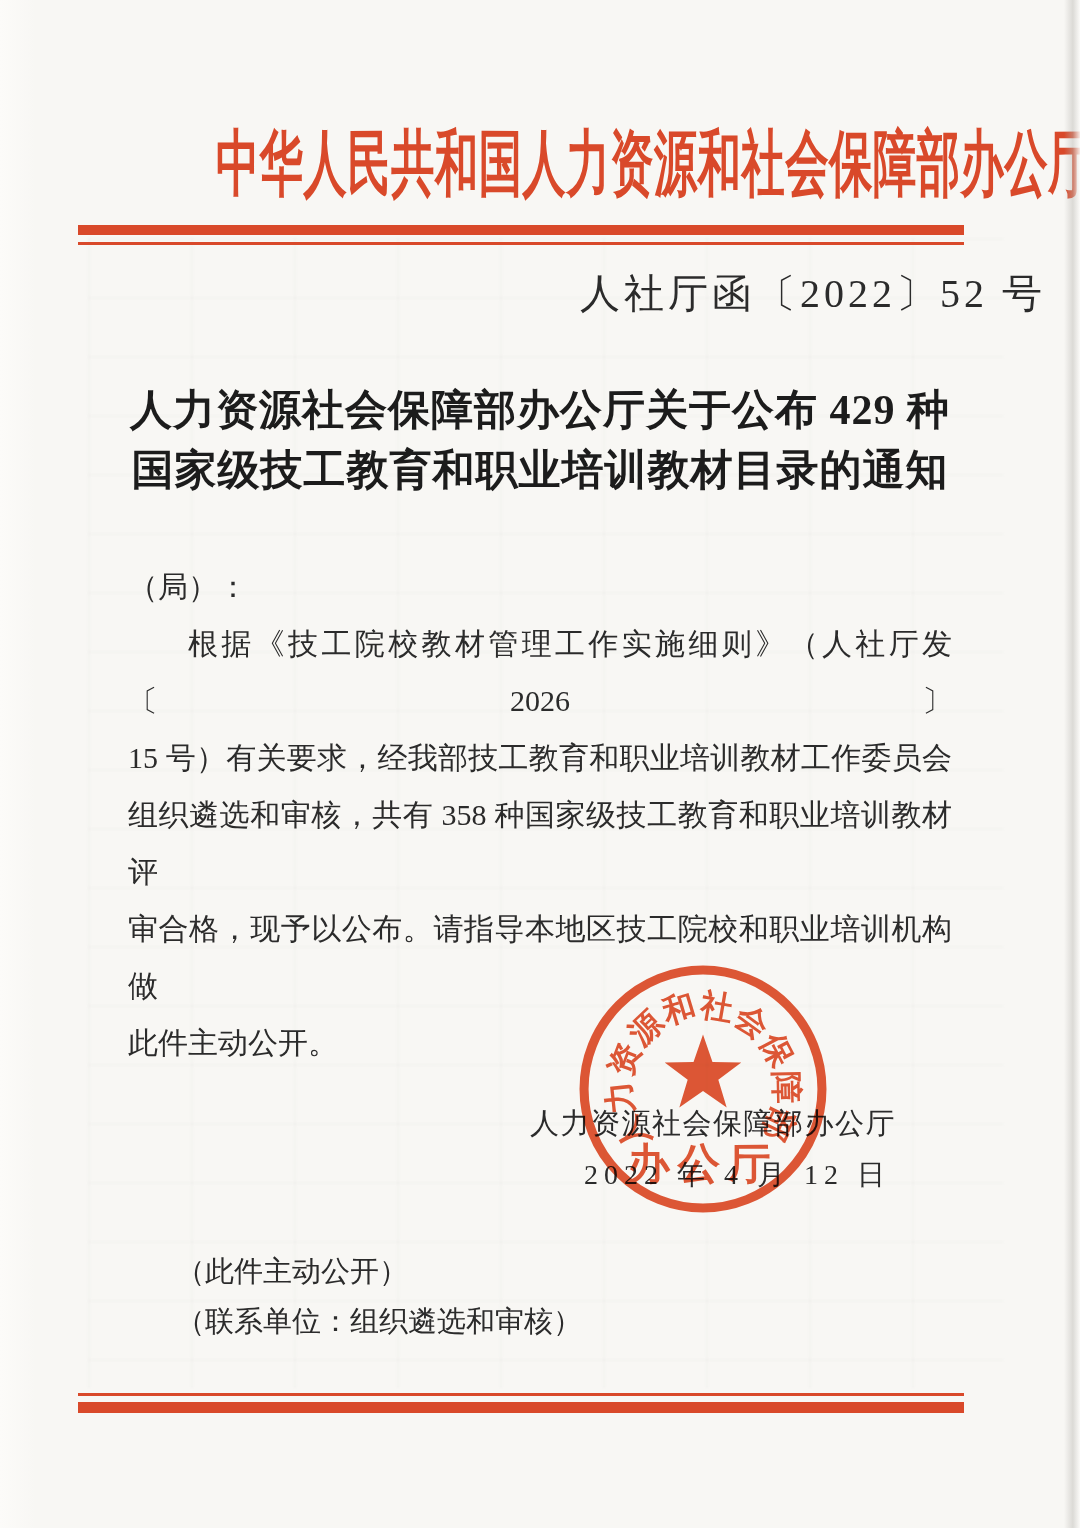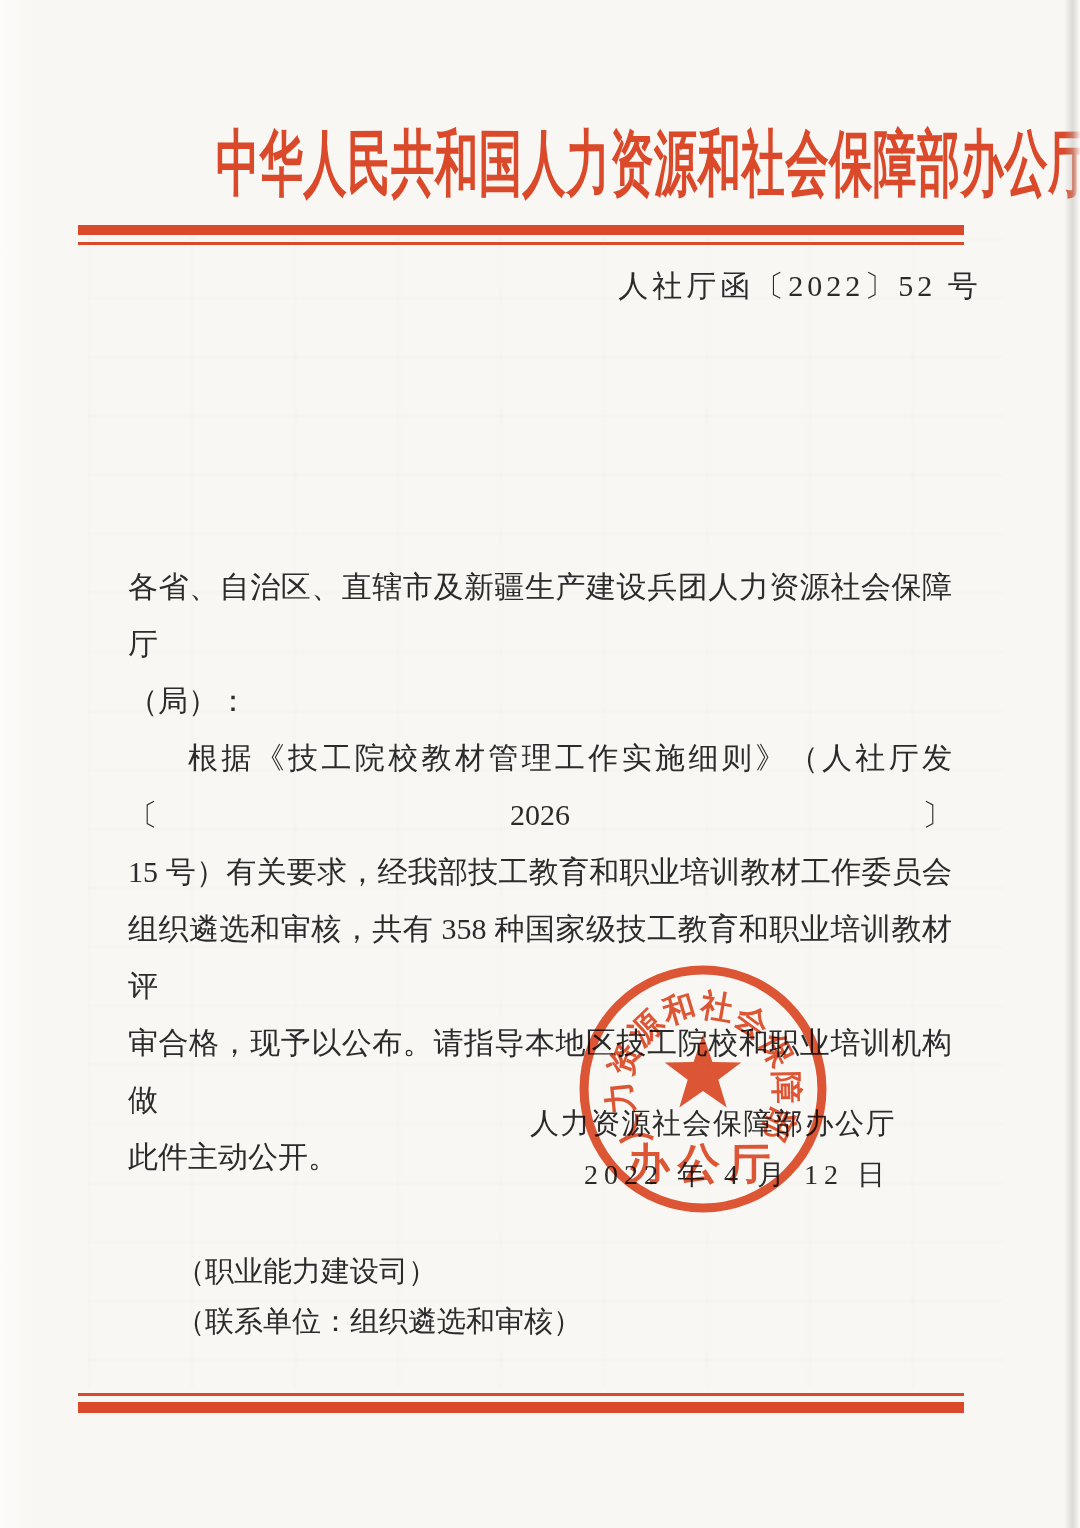--- a/index.html
+++ b/index.html
@@ -38,22 +38,22 @@
     color:var(--red);
     transform:scaleX(.60);transform-origin:50% 50%;
     white-space:nowrap;letter-spacing:1px;
   }
   .rule{position:absolute;left:78px;width:886px;background:var(--red);}
   .rule-top-thick{top:225px;height:10px;}
   .rule-top-thin{top:242px;height:3px;}
   .rule-bottom-thin{top:1393px;height:3px;}
   .rule-bottom-thick{top:1402px;height:11px;}
   .doc-number{
-    position:absolute;left:600px;top:266px;width:400px;
-    text-align:center;font-size:30px;letter-spacing:4px;color:var(--ink);
+    position:absolute;left:580px;top:266px;width:400px;
+    font-size:40px;letter-spacing:4px;color:var(--ink);
     white-space:nowrap;
   }
   .notice-title{
     position:absolute;left:0;top:380px;width:1080px;
     text-align:center;font-weight:bold;font-size:42px;line-height:60px;
     color:#1c1c1c;letter-spacing:1px;
   }
   .body-text{
     position:absolute;left:128px;top:558px;width:824px;
     font-size:30px;line-height:57px;color:var(--ink);
@@ -86,23 +86,26 @@
   <div class="edge-left"></div>
   <div class="bleed"></div>
 
   <div class="letterhead">中华人民共和国人力资源和社会保障部办公厅</div>
 
   <div class="rule rule-top-thick"></div>
   <div class="rule rule-top-thin"></div>
 
   <div class="doc-number">人社厅函〔2022〕52 号</div>
 
+  <div class="notice-title">
+    <div>人力资源社会保障部办公厅关于公布 429 种</div>
+    <div>国家级技工教育和职业培训教材目录的通知</div>
+  </div>
 
   <div class="body-text">
-    <div class="line">各省、自治区、直辖市及新疆生产建设兵团人力资源社会保障厅</div>
     <div class="line left">（局）：</div>
     <div class="line indent">根据《技工院校教材管理工作实施细则》（人社厅发〔2026〕</div>
     <div class="line">15 号）有关要求，经我部技工教育和职业培训教材工作委员会</div>
     <div class="line">组织遴选和审核，共有 358 种国家级技工教育和职业培训教材评</div>
     <div class="line">审合格，现予以公布。请指导本地区技工院校和职业培训机构做</div>
     <div class="line left">此件主动公开。</div>
   </div>
 
   <div class="signature">人力资源社会保障部办公厅</div>
 
@@ -114,21 +117,21 @@
       <path id="sealArc" d="M 73.1 174.9 A 72 72 0 1 1 174.9 174.9" fill="none"></path>
     </defs>
     <text font-size="32" font-weight="bold" fill="#e2502c" font-family="Liberation Serif, DejaVu Serif, serif">
       <textPath href="#sealArc" startOffset="0" textLength="330" lengthAdjust="spacing">人力资源和社会保障部</textPath>
     </text>
     <polygon fill="#e2502c" points="124,70 133.4,97.1 162,97.6 139.2,114.9 147.5,142.4 124,126 100.5,142.4 108.8,114.9 86,97.6 114.6,97.1"></polygon>
     <text x="124" y="212" text-anchor="middle" font-size="42" font-weight="bold" fill="#e2502c" letter-spacing="8" font-family="Liberation Serif, DejaVu Serif, serif">办公厅</text>
   </svg>
 
   <div class="footer-notes">
-    <div>（职业能力建设司）</div>
+    <div>（此件主动公开）</div>
     <div>（联系单位：组织遴选和审核）</div>
   </div>
 
   <div class="rule rule-bottom-thin"></div>
   <div class="rule rule-bottom-thick"></div>
 
   <div class="edge-right"></div>
 </div>
 
 </body></html>

